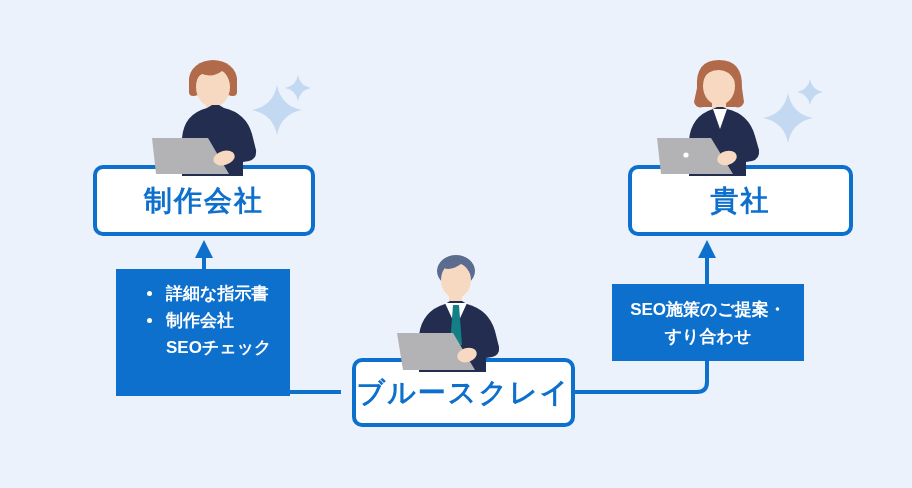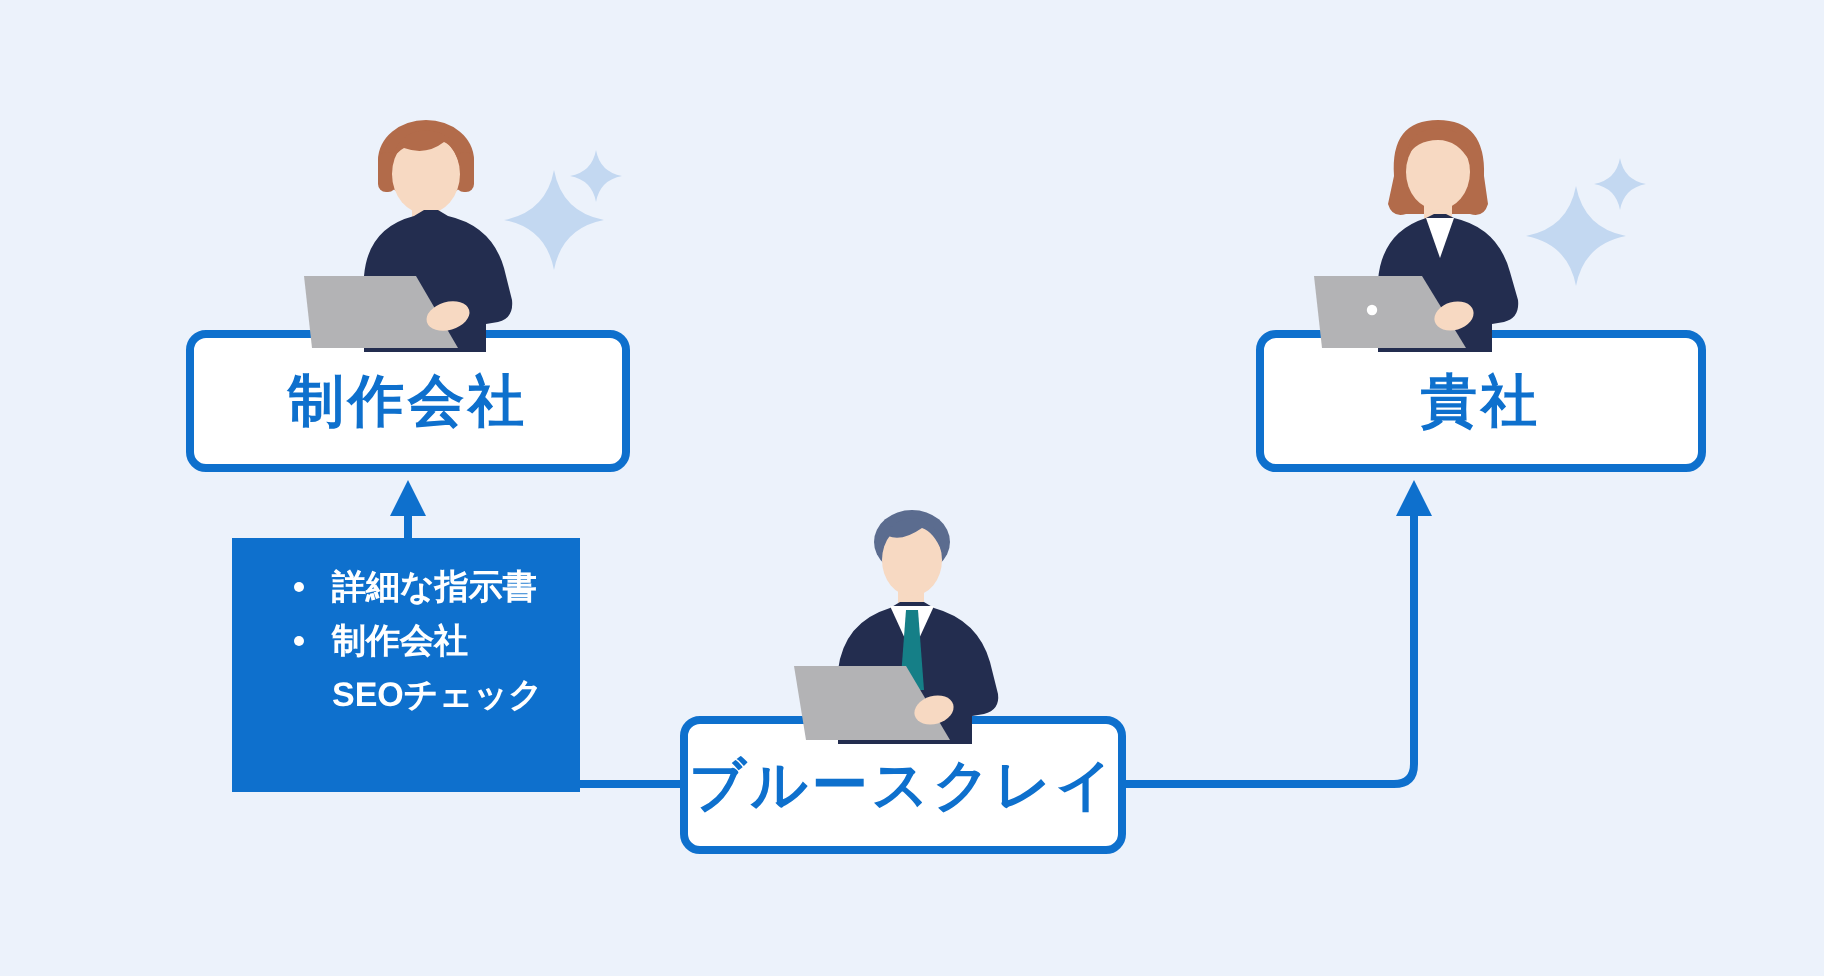--- a/index.html
+++ b/index.html
@@ -19,21 +19,21 @@
   .node-box{
     position:absolute;z-index:3;background:var(--white,#fff);
     border:4px solid var(--accent-blue,#0e70cd);border-radius:10px;
     display:flex;align-items:center;justify-content:center;box-sizing:border-box;
   }
   .node-label{
     color:var(--accent-blue,#0e70cd);font-size:28px;font-weight:700;letter-spacing:2px;
   }
   #node-production{left:93px;top:165px;width:222px;height:71px;}
   #node-client{left:628px;top:165px;width:225px;height:71px;}
-  #node-bruceclay{left:340px;top:358px;width:223px;height:69px;}
+  #node-bruceclay{left:352px;top:358px;width:223px;height:69px;}
 
   
   .note-box{
     position:absolute;z-index:3;background:var(--accent-blue,#0e70cd);
     color:var(--white,#fff);font-weight:700;font-size:17px;line-height:27px;
     box-sizing:border-box;
   }
   #note-left{left:116px;top:269px;width:174px;height:127px;padding:11px 8px;}
   #note-left ul{margin:0;padding:0 0 0 40px;}
   #note-left li{list-style:disc outside;white-space:pre-line;padding-left:2px;}
@@ -127,14 +127,16 @@
     <span class="node-label">ブルースクレイ</span>
   </div>
 
   <div id="note-left" class="note-box">
     <ul>
       <li>詳細な指示書</li>
       <li>制作会社
 SEOチェック</li>
     </ul>
   </div>
+  <div id="note-right" class="note-box">SEO施策のご提案・
+すり合わせ</div>
 
 </div>
 
 </body></html>

